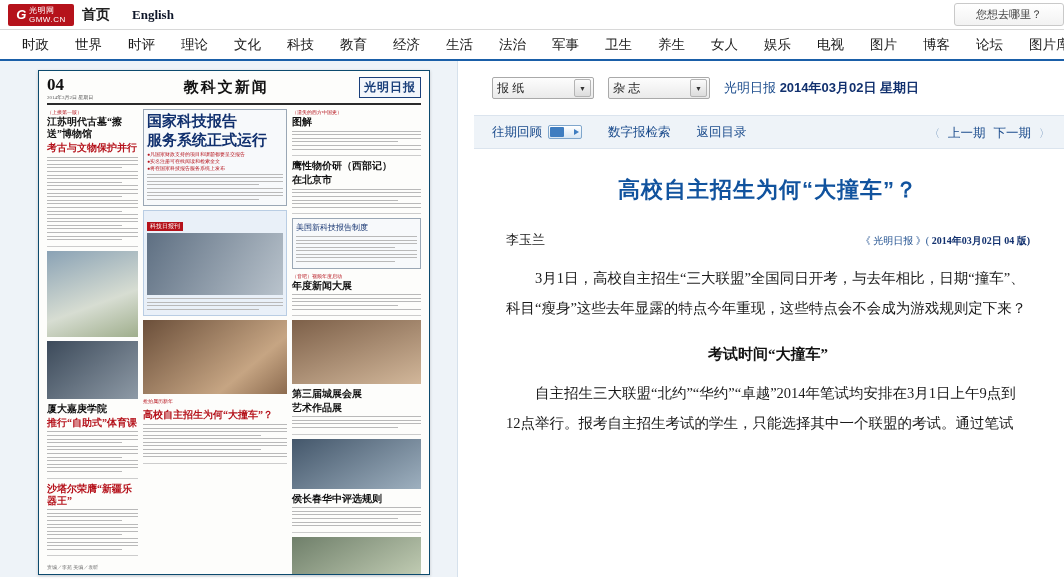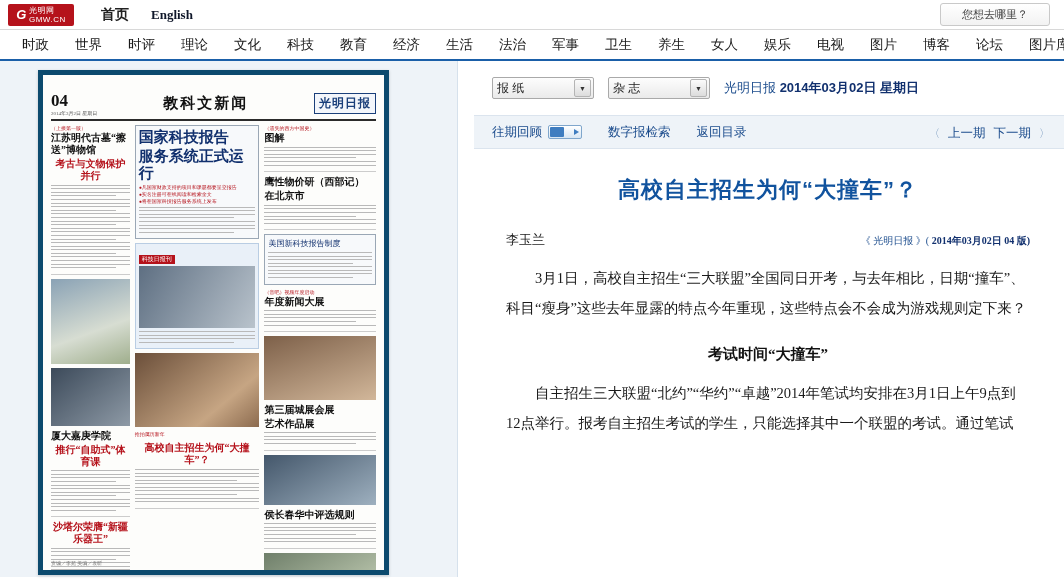--- a/index.html
+++ b/index.html
@@ -30,37 +30,37 @@
     flex: 0 0 auto;
     overflow: hidden;
     position: relative;
   }
   .logo .logo-g {
     font-size: 13px; font-weight: bold; font-style: italic;
     margin-right: 2px;
   }
   .logo .logo-cn { font-size: 8px; line-height: 9px; }
   .topbar .nav-home {
-    margin-left: 27px;
+    margin-left: 8px;
     font-size: 14px;
     font-weight: bold;
     color: #222;
     text-decoration: none;
   }
   .topbar .nav-en {
     margin-left: 22px;
     font-size: 13px;
     color: #0f172a;
     font-family: "Liberation Serif", serif;
     font-weight: bold;
     text-decoration: none;
   }
   .gotobox {
     position: absolute;
-    right: 14px; top: 3px;
+    right: 0; top: 3px;
     width: 110px; height: 23px;
     border: 1px solid #c9c9c9;
     border-radius: 3px;
     background: linear-gradient(#ffffff, #f2f2f2);
     font-size: 11px;
     color: #444;
     display: flex; align-items: center; justify-content: center;
   }
 
   
@@ -91,26 +91,26 @@
     width: 458px;
     flex: 0 0 458px;
     background: #eef3f8;
     border-right: 1px solid #d6e1ec;
     padding: 9px 0 0 38px;
     position: relative;
   }
 
   
   .paper {
-    width: 351px;
+    width: 392px;
     height: 505px;
     background: #fdfdfb;
-    border: 5px solid #0c4a6e;
+    border: 1px solid #0c4a6e;
     box-shadow: 0 1px 3px rgba(0,0,0,.18);
-    padding: 18px 8px;
+    padding: 6px 8px;
     overflow: hidden;
     position: relative;
     font-family: "Liberation Serif", serif;
   }
   .paper-head {
     display: flex;
     align-items: flex-start;
     justify-content: space-between;
     border-bottom: 2px solid #2b2b2b;
     padding-bottom: 3px;
@@ -142,21 +142,21 @@
   .c2 { width: 152px; }
   .c3 { width: 136px; }
 
   .art { border-bottom: 1px solid #ccc; padding-bottom: 3px; }
   .art-kicker { font-size: 5px; color: #b5121b; margin-bottom: 1px; }
   .art-h {
     font-size: 10px; font-weight: bold; color: #111; line-height: 12px;
     margin-bottom: 2px;
   }
   .art-h.big { font-size: 15px; line-height: 17px; color: #11306e; }
-  .art-h.red { color: #b5121b; text-align: center; }
+  .art-h.red { color: #b5121b; }
   .lines { display: block; }
   .lines i {
     display: block; height: 1px; background: #b9b9b9; margin: 2.6px 0;
   }
   .lines i:nth-child(4n) { width: 82%; }
   .ph { background: #c8d2da; position: relative; overflow: hidden; }
   .ph.p1 { height: 86px; background: linear-gradient(160deg,#8aa2b5,#d7ddd2 60%,#9fae8c); }
   .ph.p2 { height: 62px; background: linear-gradient(120deg,#5e6f82,#b9c3cc); }
   .ph.p3 { height: 74px; background: linear-gradient(140deg,#6b4f3a,#c6a583 70%,#8c6b4f); }
   .ph.p4 { height: 58px; background: linear-gradient(140deg,#3c4a5a,#8e9aa6); }

